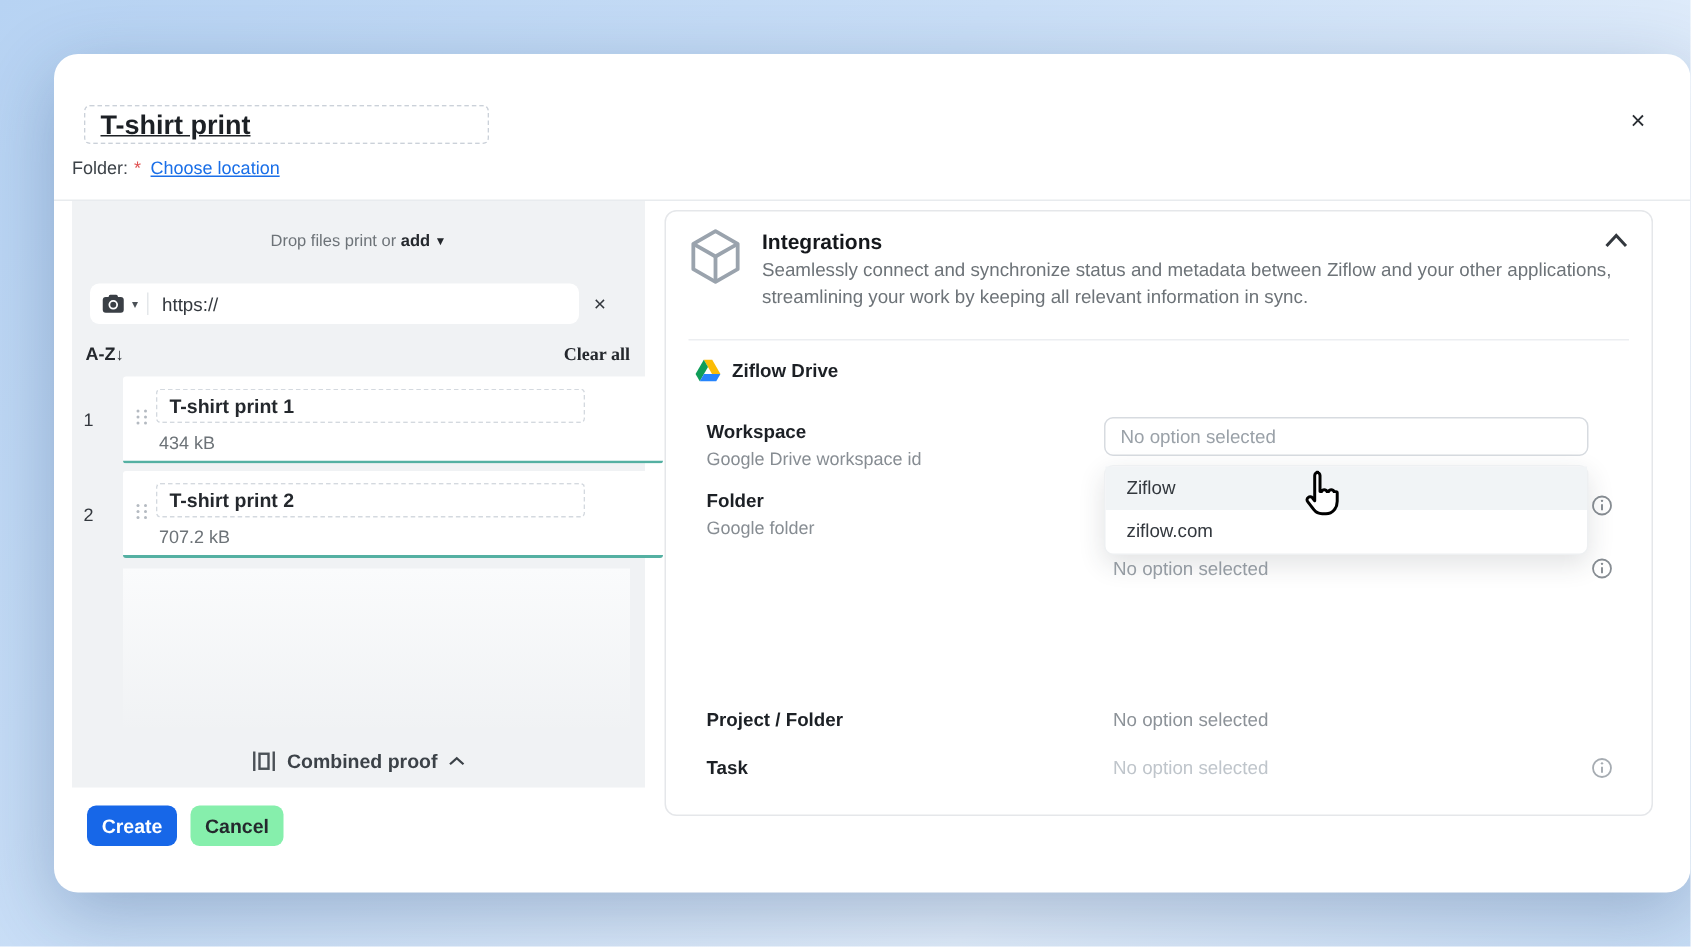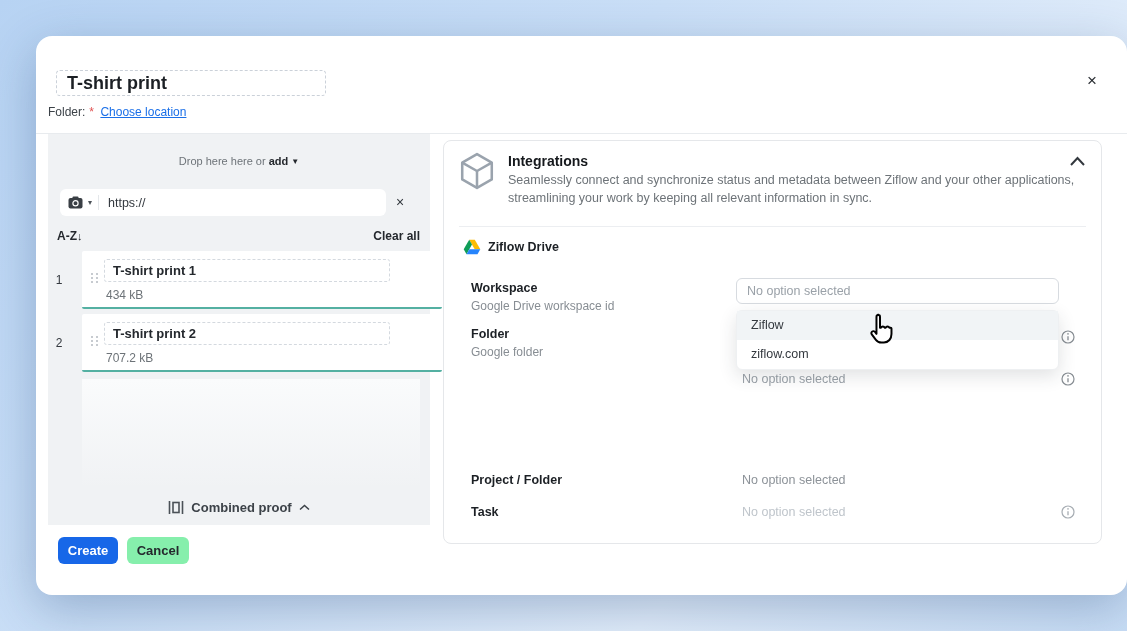--- a/index.html
+++ b/index.html
@@ -6,42 +6,42 @@
   html,body { width:1127px; height:631px; overflow:hidden;
     font-family:"Liberation Sans", sans-serif; }
   body { background:linear-gradient(135deg,#b7d3f3 0%,#cadff7 38%,#e3eefb 72%,#c9def6 100%); position:relative; }
 
   .dialog { position:absolute; left:36px; top:36px; width:1091px; height:559px;
     background:#fff; border-radius:16px; box-shadow:0 14px 50px rgba(22,58,112,.30); }
 
   
   .title-input { position:absolute; left:20px; top:34px; width:270px; height:26px;
     border:1px dashed #cbd1d9; border-radius:4px; background:#fff;
-    font-size:18px; font-weight:bold; color:#1c2025; line-height:24px; padding-left:10px; }
+    font-size:18px; font-weight:bold; color:#1c2025; line-height:24px; padding-left:10px;text-decoration:underline; }
   .close-btn { position:absolute; left:1045px; top:34px; width:22px; height:22px;
     font-size:17px; color:#2a2e33; text-align:center; line-height:22px; cursor:pointer; }
   .folder-row { position:absolute; left:12px; top:69px; font-size:12px; color:#3c4248; }
   .folder-row .req { color:#e05252; margin:0 3px 0 4px; }
   .folder-row a { color:#1a6fe8; text-decoration:underline; font-size:12px; }
   .hdr-divider { position:absolute; left:0; right:0; top:97px; height:1px; background:#e8ebee; }
 
   
   .left-panel { position:absolute; left:12px; top:98px; width:382px; height:391px; background:#f0f2f4; }
   .drop-row { position:absolute; left:0; right:0; top:21px; text-align:center; font-size:11px; color:#6d7378; }
   .drop-row b { color:#24282d; font-weight:bold; }
   .drop-row .caret { font-size:8px; color:#24282d; margin-left:3px; vertical-align:1px; }
   .url-box { position:absolute; left:12px; top:55px; width:326px; height:27px; background:#fff;
     border-radius:6px; display:flex; align-items:center; padding:0 8px; }
   .url-box .caret { font-size:8px; color:#4b5157; margin:0 6px 0 5px; }
   .url-box .vdiv { width:1px; height:15px; background:#e4e7ea; margin-right:9px; }
   .url-box .url-text { font-size:12.5px; color:#33383e; }
   .url-clear { position:absolute; left:343px; top:59px; width:18px; height:18px; text-align:center;
     line-height:18px; font-size:14px; color:#33383e; cursor:pointer; }
   .sort-row { position:absolute; left:9px; right:10px; top:95px; font-size:12px; font-weight:bold; color:#24282d; }
-  .sort-row .clear-all { float:right; cursor:pointer; }
+  .sort-row .clear-all { float:right; cursor:pointer;font-family:Liberation Serif, serif; }
   .sort-row .arrow { font-weight:normal; font-size:11px; }
   .file-num { position:absolute; font-size:12px; color:#33383e; width:14px; text-align:center; }
   .file-card { position:absolute; left:34px; width:360px; height:58px; background:#fff;
     border-bottom:2px solid #54b0a2; border-radius:2px; }
   .drag-dots { position:absolute; left:9px; top:22px; width:7px; height:13px;
     display:grid; grid-template-columns:2px 2px; grid-auto-rows:2px; gap:2px 3px; }
   .drag-dots i { background:#b4bac1; border-radius:50%; }
   .file-name { position:absolute; left:22px; top:8px; width:286px; height:23px;
     border:1px dashed #d4d9df; border-radius:3px; font-size:13px; font-weight:bold;
     color:#24282d; line-height:21px; padding-left:8px; }
@@ -95,21 +95,21 @@
   <div class="close-btn">×</div>
 
   <div class="folder-row">
     <span>Folder:</span><span class="req">*</span>
     <a>Choose location</a>
   </div>
   <div class="hdr-divider"></div>
 
   <div class="left-panel">
     <div class="drop-row">
-      <span>Drop here here or</span>
+      <span>Drop files print or</span>
       <b>add</b><span class="caret">▼</span>
     </div>
 
     <div class="url-box">
       <svg width="15" height="13" viewBox="0 0 15 13">
         <rect x="0.5" y="2" width="14" height="10.5" rx="2" fill="#3a3f45"></rect>
         <rect x="4.5" y="0.5" width="6" height="3" rx="1" fill="#3a3f45"></rect>
         <circle cx="7.5" cy="7.2" r="2.6" fill="none" stroke="#fff" stroke-width="1.2"></circle>
       </svg>
       <span class="caret">▾</span>

